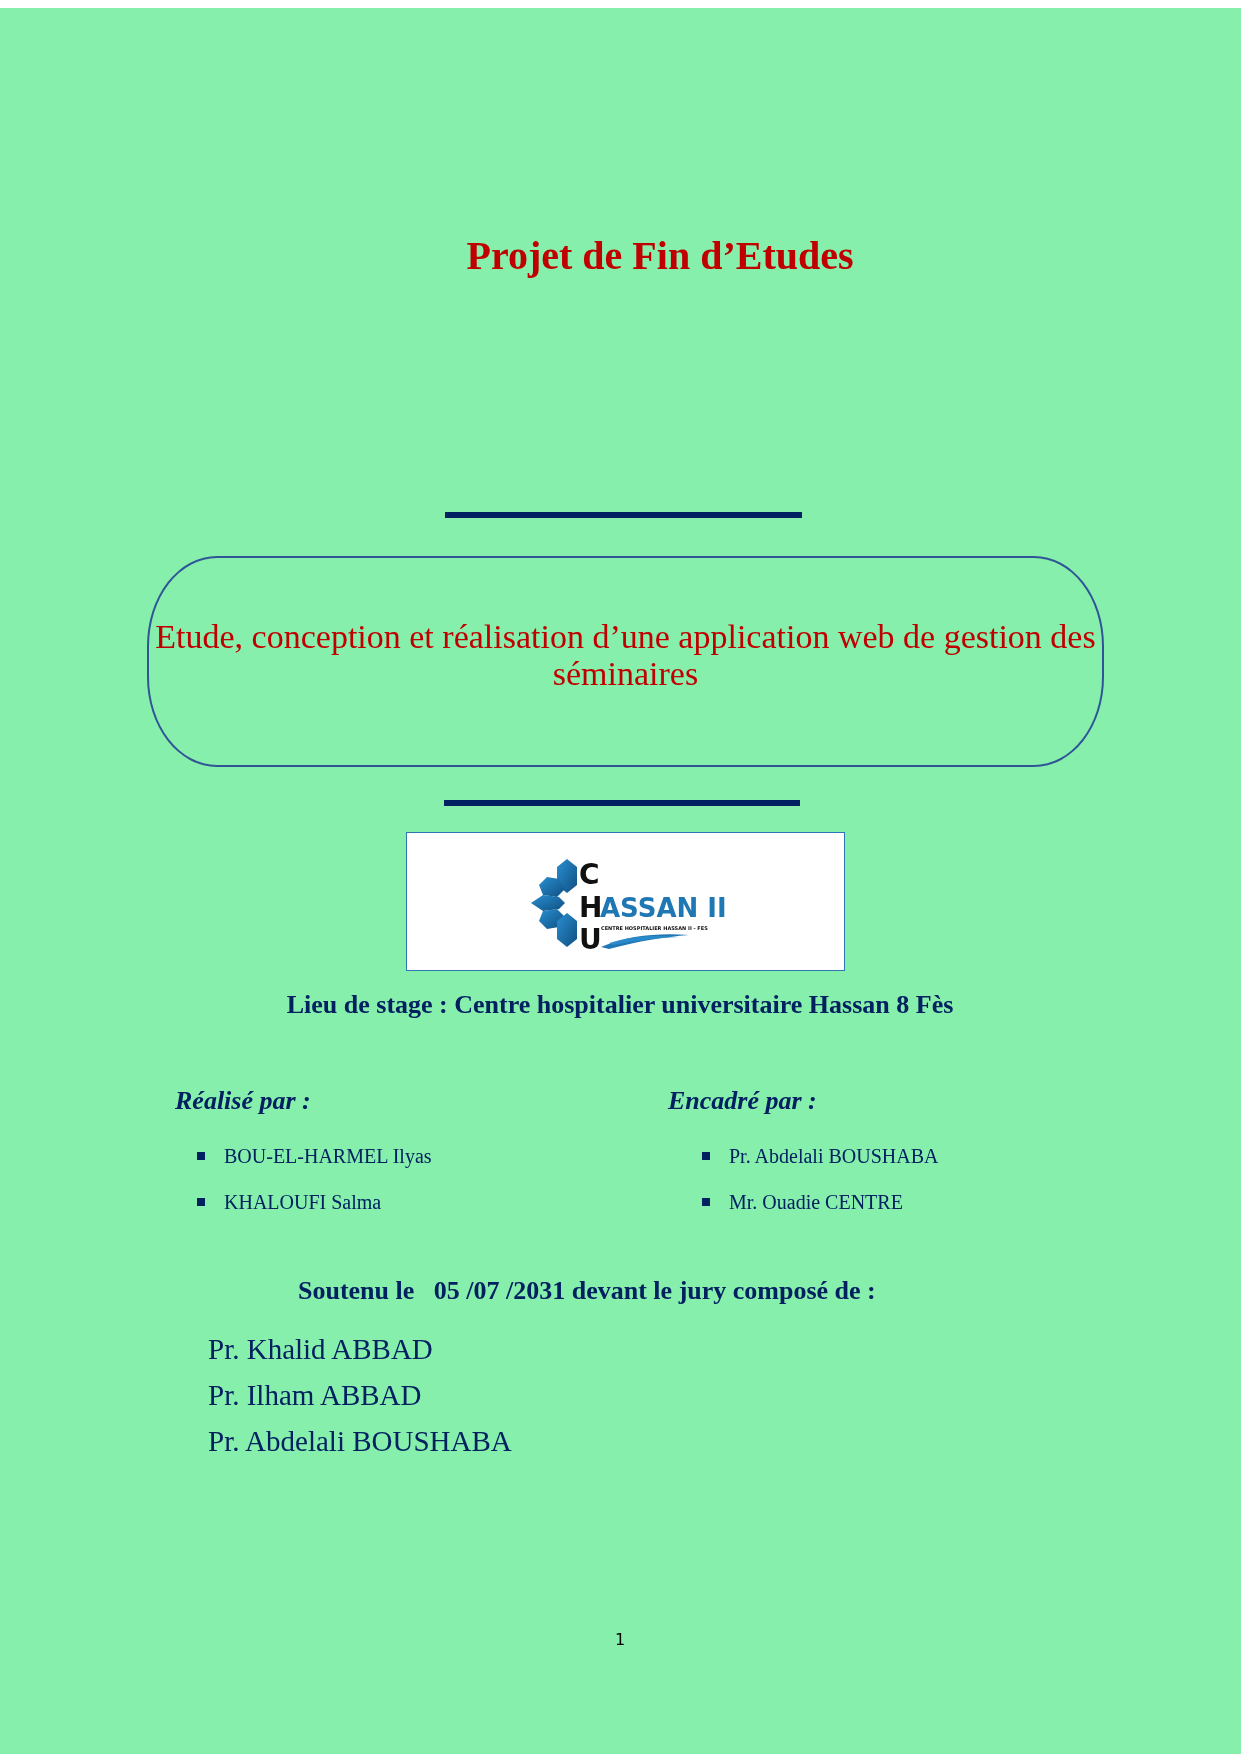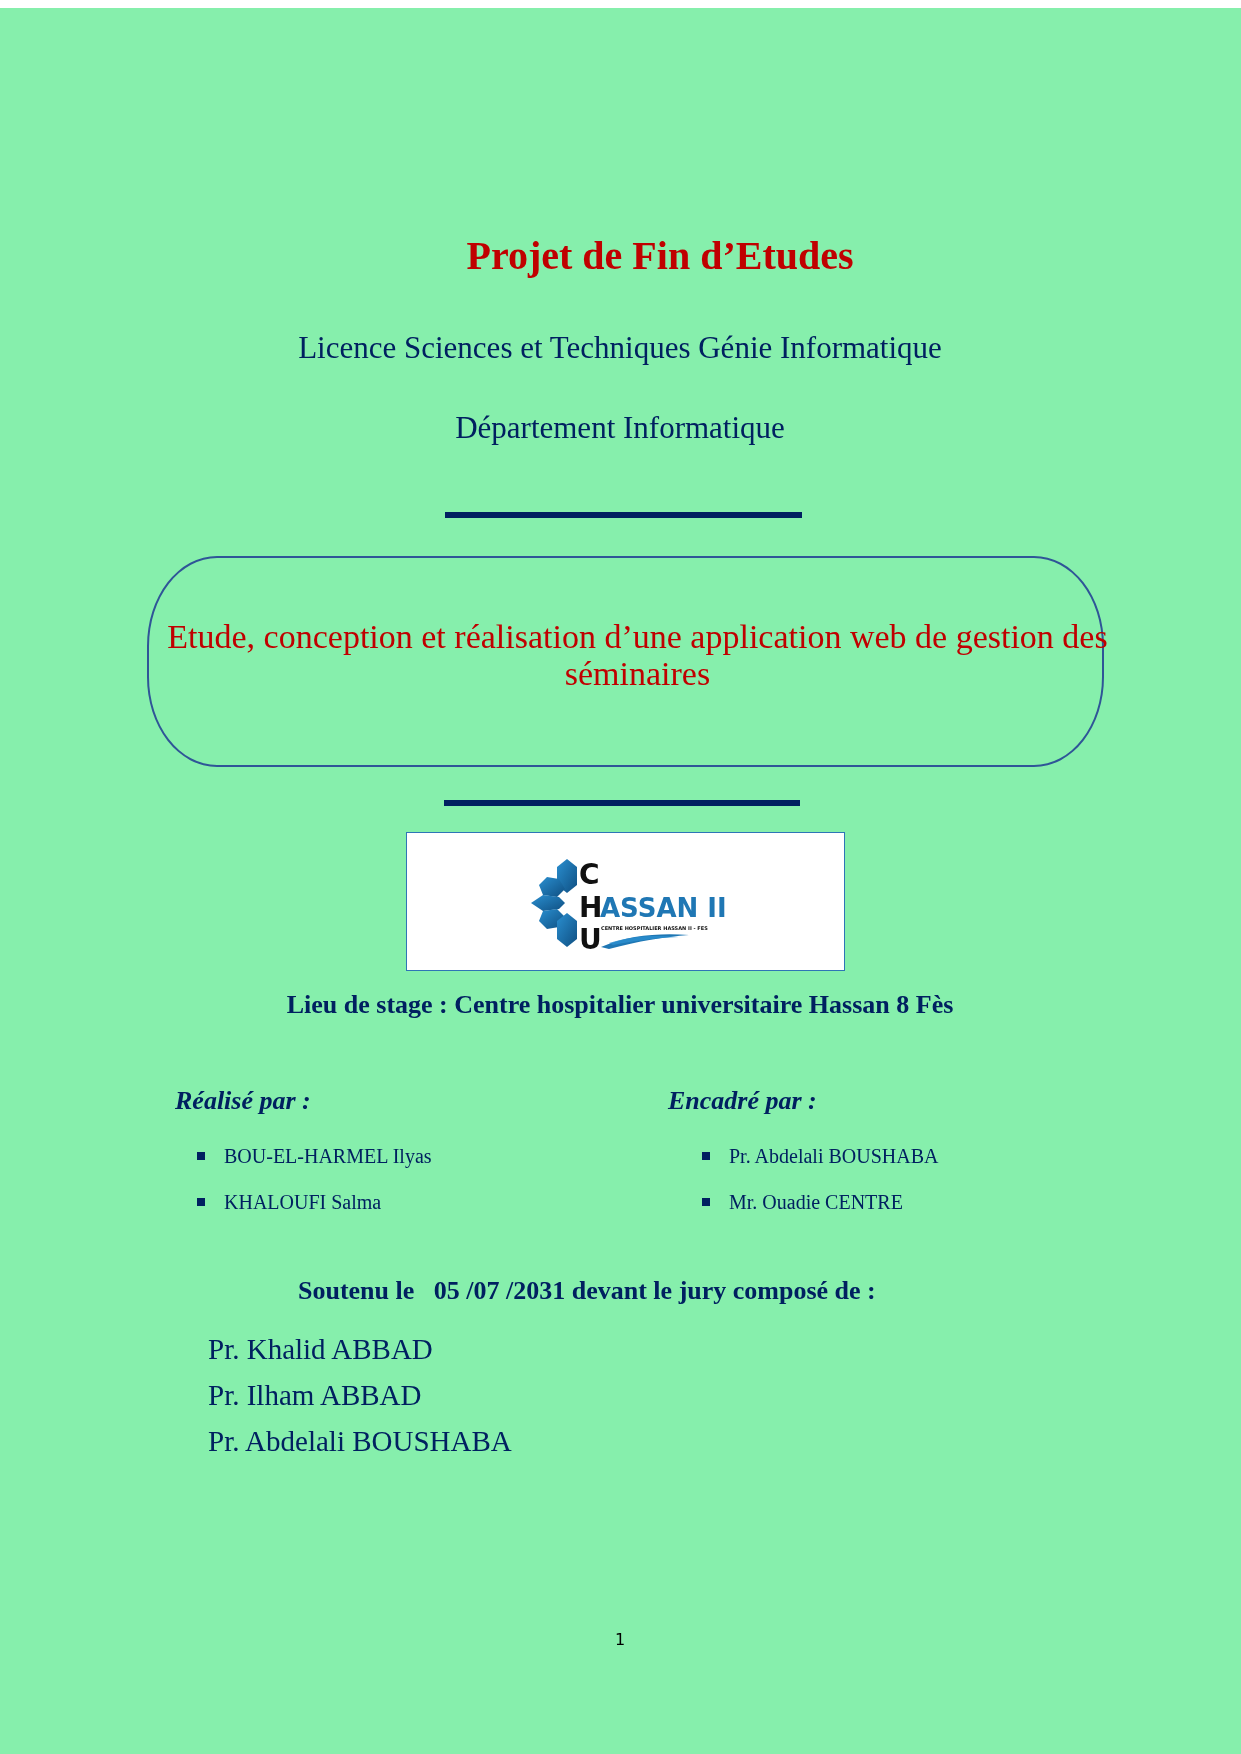--- a/index.html
+++ b/index.html
@@ -15,21 +15,21 @@
     .rule { position: absolute; height: 6px; background: #002060; }
     #rule-top { left: 445px; top: 504px; width: 357px; }
     #rule-bottom { left: 444px; top: 792px; width: 356px; }
 
     #subject-box {
       position: absolute; left: 147px; top: 548px; width: 957px; height: 211px;
       border: 2px solid #2f5597; border-radius: 70px / 90px; box-sizing: border-box;
     }
     #subject-title {
       position: absolute; left: 0; top: 60px; width: 100%; text-align: center;
-      font-size: 34px; line-height: 37px; color: #c00000; white-space: normal; padding-left: 12px;
+      font-size: 34px; line-height: 37px; color: #c00000; white-space: normal;
     }
 
     #logo-frame {
       position: absolute; left: 406px; top: 824px; width: 439px; height: 139px;
       border: 1px solid #2e75b6; box-sizing: border-box; background: #fff;
     }
     #logo { position: absolute; left: 122px; top: 18px; width: 200px; height: 104px; }
 
     #internship { top: 982px; font-size: 26px; font-weight: bold; color: #002060; left: 220px; width: 800px; text-align: center; }
 
@@ -45,22 +45,20 @@
     .jury { font-size: 29px; color: #002060; left: 208px; }
 
     #page-number { top: 1622px; left: 600px; width: 40px; text-align: center; font-family: "DejaVu Sans", sans-serif; font-size: 16px; color: #000; }
   </style>
 </head>
 <body>
 
 <div class="page serif">
 
   <div id="main-title" class="abs serif">Projet de Fin d’Etudes</div>
-  <div id="program" class="abs serif">Licence Sciences et Techniques Génie Informatique</div>
-  <div id="department" class="abs serif">Département Informatique</div>
 
   <div id="rule-top" class="rule"></div>
 
   <div id="subject-box">
     <div id="subject-title" class="serif">Etude, conception et réalisation d’une application web de gestion des séminaires</div>
   </div>
 
   <div id="rule-bottom" class="rule"></div>
 
   <div id="logo-frame">

